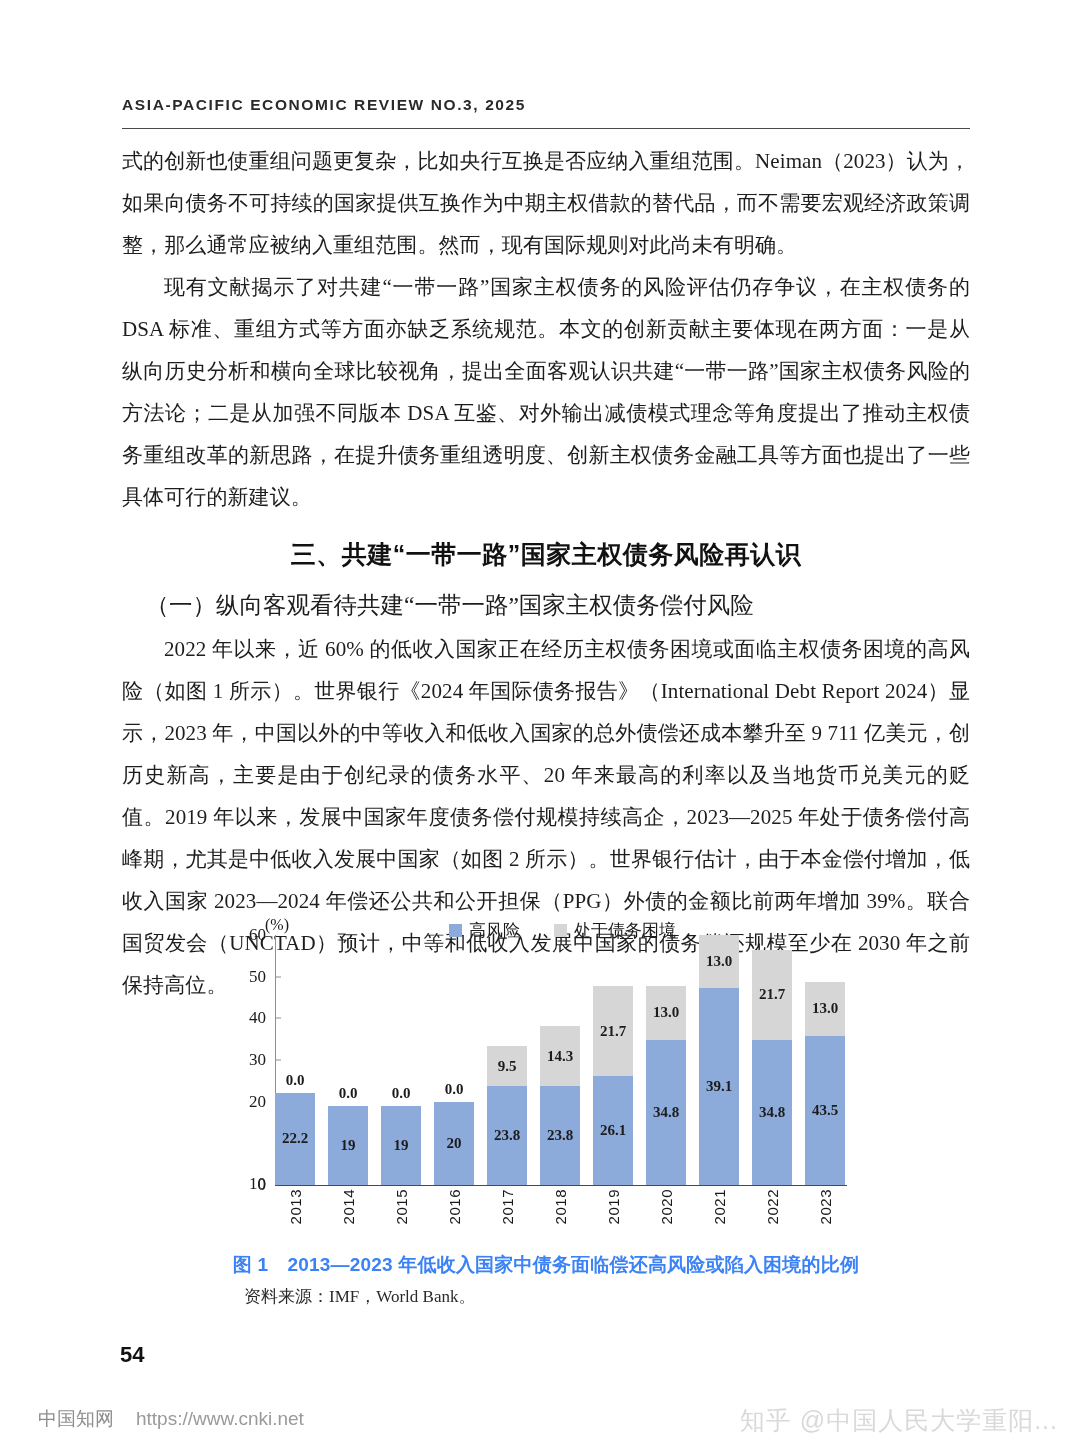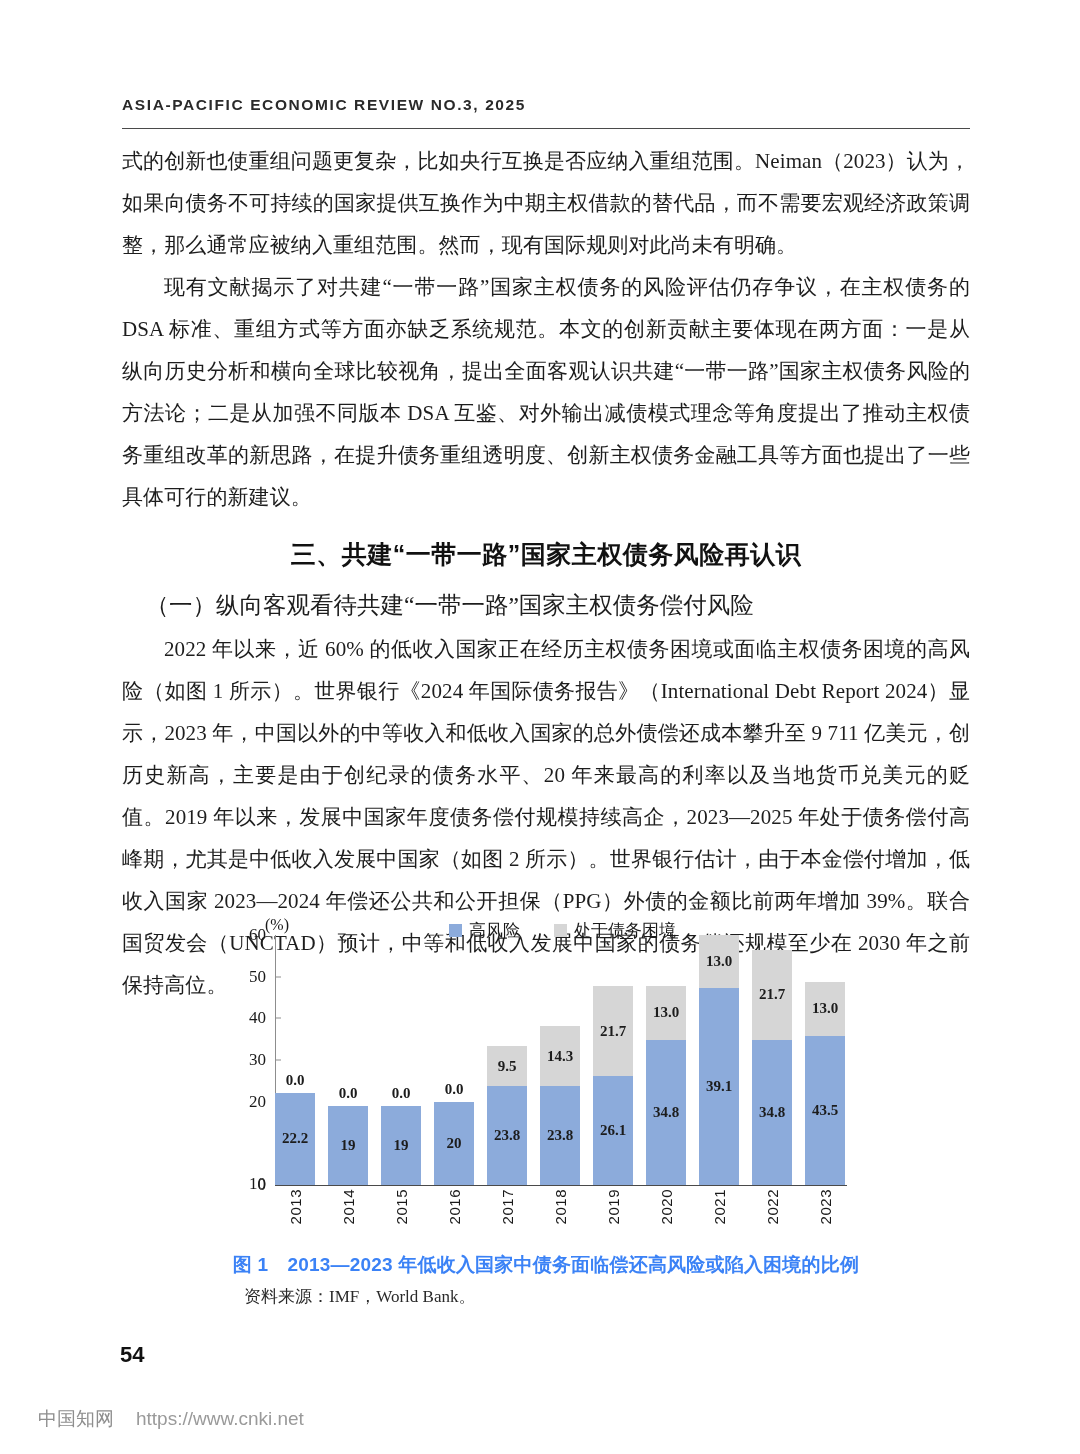--- a/index.html
+++ b/index.html
@@ -430,15 +430,16 @@
     <div class="fig-source">资料来源：IMF，World Bank。</div>
   </div>
 
   <div class="page-number">54</div>
 
   <div class="footer">
     <div class="cnki">
       <span>中国知网</span>
       <span class="cnki-url">https://www.cnki.net</span>
     </div>
+    <div class="zhihu-mark">知乎 @中国人民大学重阳...</div>
   </div>
 
 </div>
 
 </body></html>

